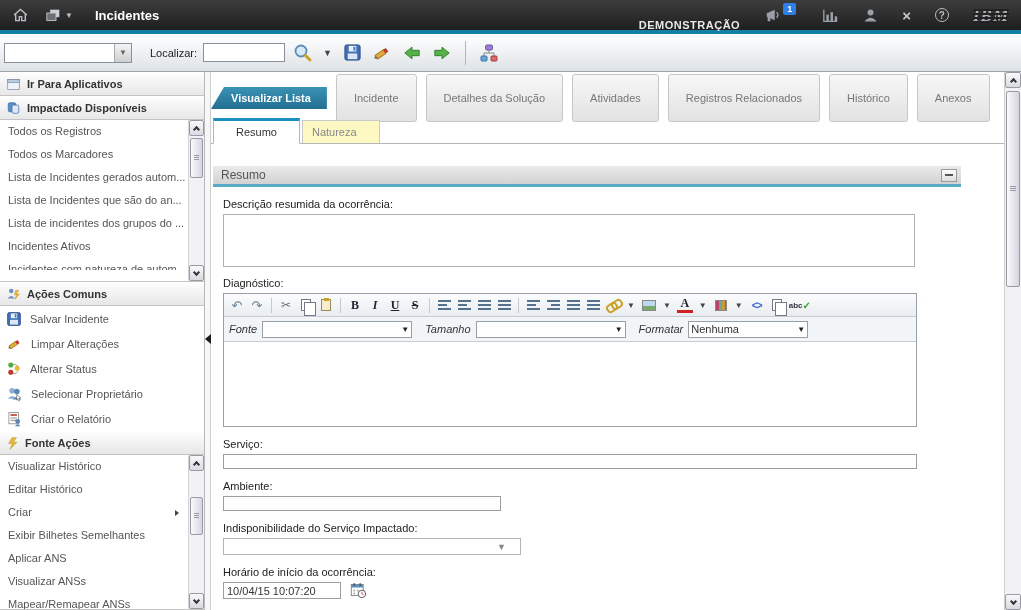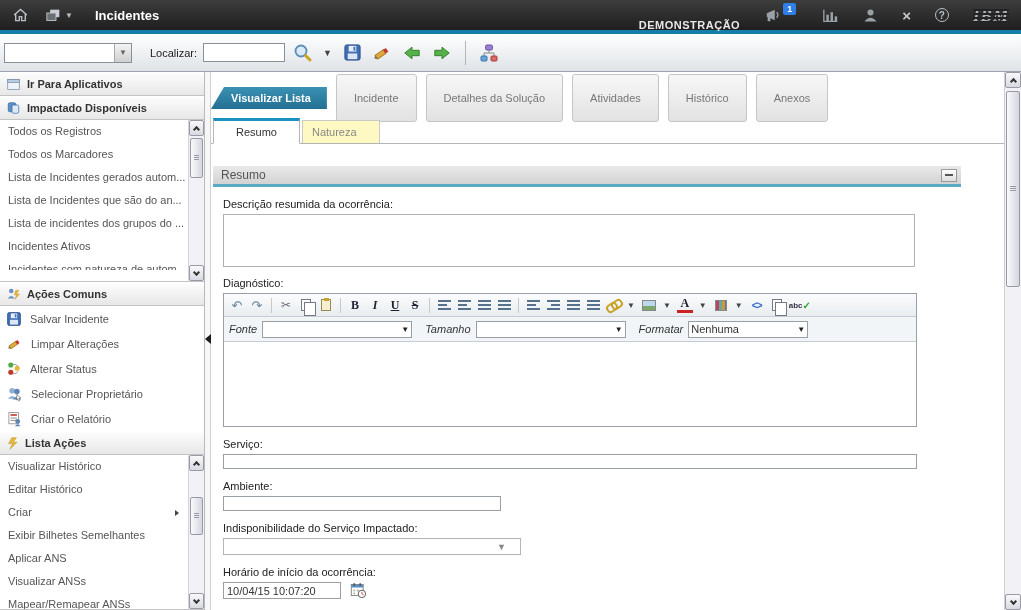--- a/index.html
+++ b/index.html
@@ -342,21 +342,21 @@
             <path d="M10.5 19 q3.5 -5 7 0 Z" fill="#5b85b5"></path>
           </svg>
         <span>Criar o Relatório</span>
       </div>
     </div>
 
     <div class="panel-header">
       <svg width="13" height="15" viewBox="0 0 20 20">
           <path d="M9 1 L16 1 L11 8 L17 8 L6 19 L10 10 L4 10 Z" fill="#e8b93e" stroke="#b8860b" stroke-width=".7"></path>
         </svg>
-      <span>Lista Ações</span>
+      <span>Fonte Ações</span>
     </div>
 
     <div class="slist more-list">
       <div class="inner">
         <div class="sitem">Visualizar Histórico</div>
         <div class="sitem">Editar Histórico</div>
         <div class="sitem"><span>Criar</span><i class="sub-arrow"></i></div>
         <div class="sitem">Exibir Bilhetes Semelhantes</div>
         <div class="sitem">Aplicar ANS</div>
         <div class="sitem">Visualizar ANSs</div>
@@ -377,20 +377,21 @@
   <div class="divider">
     <i class="collapse-handle"></i>
   </div>
 
   <section class="content">
     <div class="tabs-row">
       <span class="flag-tab">Visualizar Lista</span>
       <span class="gtab">Incidente</span>
       <span class="gtab">Detalhes da Solução</span>
       <span class="gtab">Atividades</span>
+      <span class="gtab">Registros Relacionados</span>
       <span class="gtab">Histórico</span>
       <span class="gtab">Anexos</span>
     </div>
     <div class="subtabs-row">
       <span class="subtab active">Resumo</span>
       <span class="subtab idle">Natureza</span>
     </div>
 
     <div class="section-header">
       <span>Resumo</span>

